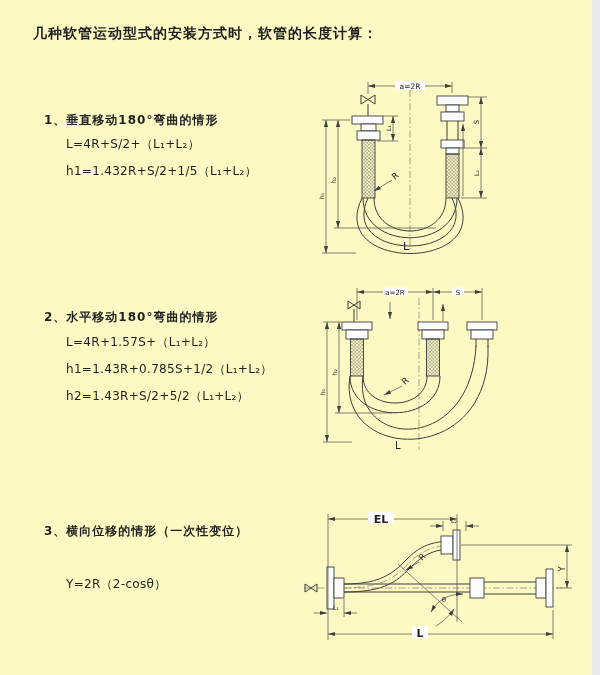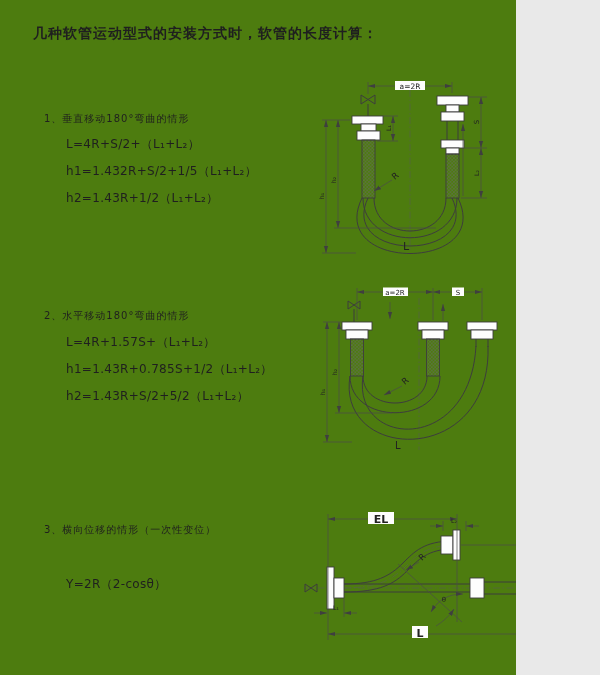--- a/index.html
+++ b/index.html
@@ -1,21 +1,21 @@
 <!DOCTYPE html>
 <html><head>
 <meta charset="utf-8">
 <style>
   html,body{margin:0;padding:0;background:#e9e9e9;}
   .page{
-    position:relative;width:516px;height:675px;background:#4d7c0f;overflow:hidden;
+    position:relative;width:592px;height:675px;background:#fef9c3;overflow:hidden;
     font-family:"DejaVu Sans","Liberation Sans",sans-serif;color:#1f1f1f;
   }
   .title{position:absolute;left:33px;top:25px;font-size:14px;font-weight:bold;letter-spacing:1px;}
-  .heading{position:absolute;font-size:10px;font-weight:normal;letter-spacing:1px;white-space:nowrap;text-align:right;}
+  .heading{position:absolute;font-size:12px;font-weight:bold;letter-spacing:1px;white-space:nowrap;text-align:right;}
   .formula{position:absolute;font-size:12px;font-weight:400;letter-spacing:.3px;white-space:nowrap;}
   .fig{position:absolute;}
   svg .d{stroke:#4a4a4a;stroke-width:.7;fill:none;}
   svg .p{stroke:#3d3d3d;stroke-width:1;fill:none;}
   svg .f{fill:#fdfdfd;stroke:#3d3d3d;stroke-width:.9;}
   svg .br{stroke:#3d3d3d;stroke-width:.9;}
   svg .cl{stroke:#5a5a5a;stroke-width:.55;stroke-dasharray:7 2.5 1.5 2.5;fill:none;}
   svg .wh{fill:#fdfdfd;stroke:none;}
   svg text{fill:#222;font-family:"DejaVu Sans","Liberation Sans",sans-serif;}
   .t6{font-size:6.2px;} .t7{font-size:7px;} .t75{font-size:7.5px;}
@@ -24,21 +24,20 @@
 </head>
 <body>
 
 <div class="page">
 
   <div class="title">几种软管运动型式的安装方式时，软管的长度计算：</div>
 
   <div class="heading" style="left:44px;top:112px">1、垂直移动180°弯曲的情形</div>
   <div class="formula" style="left:66px;top:136px">L=4R+S/2+（L₁+L₂）</div>
   <div class="formula" style="left:66px;top:163px">h1=1.432R+S/2+1/5（L₁+L₂）</div>
-  <div class="formula" style="left:66px;top:190px">h2=1.43R+1/2（L₁+L₂）</div>
 
   <div class="heading" style="left:44px;top:309px">2、水平移动180°弯曲的情形</div>
   <div class="formula" style="left:66px;top:334px">L=4R+1.57S+（L₁+L₂）</div>
   <div class="formula" style="left:66px;top:361px">h1=1.43R+0.785S+1/2（L₁+L₂）</div>
   <div class="formula" style="left:66px;top:388px">h2=1.43R+S/2+5/2（L₁+L₂）</div>
 
   <div class="heading" style="left:44px;top:523px">3、横向位移的情形（一次性变位）</div>
   <div class="formula" style="left:66px;top:576px">Y=2R（2-cosθ）</div>
 
   <svg class="fig" style="left:318px;top:72px" width="282" height="196" viewBox="318 72 282 196">

